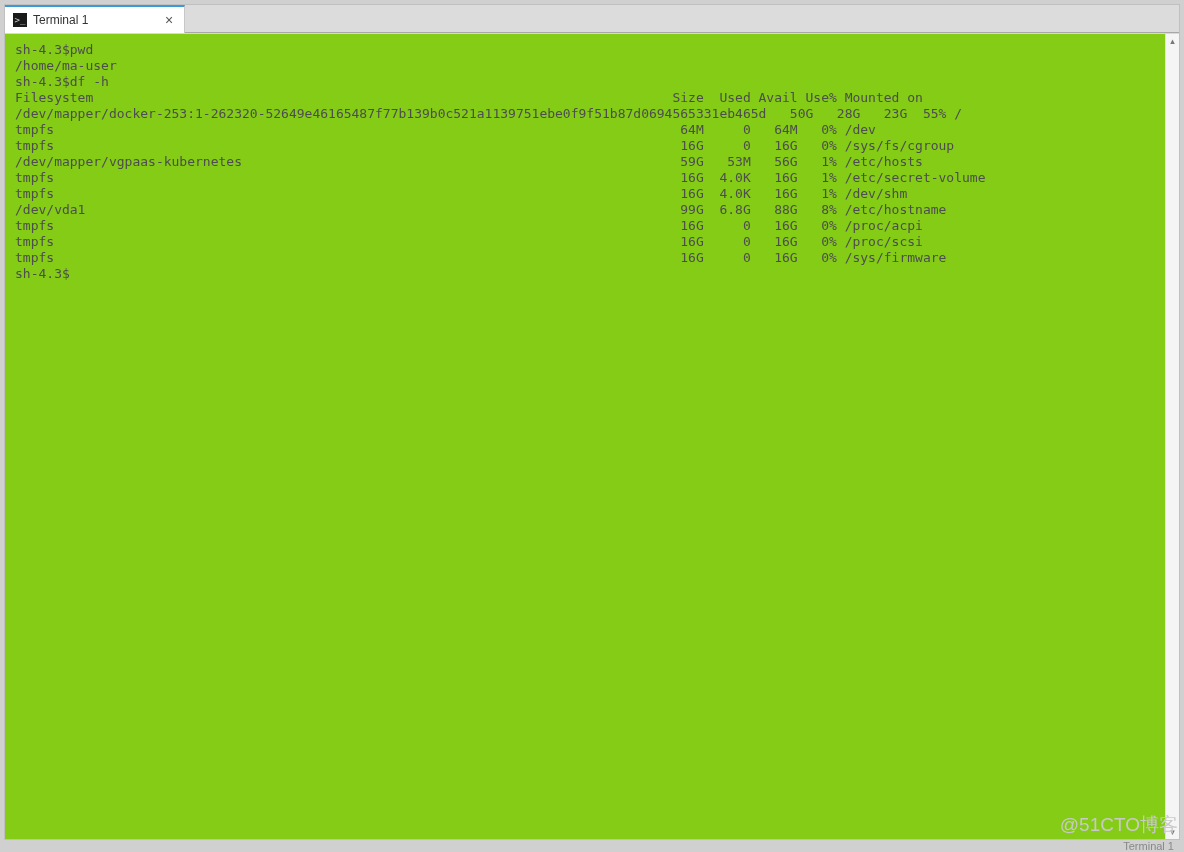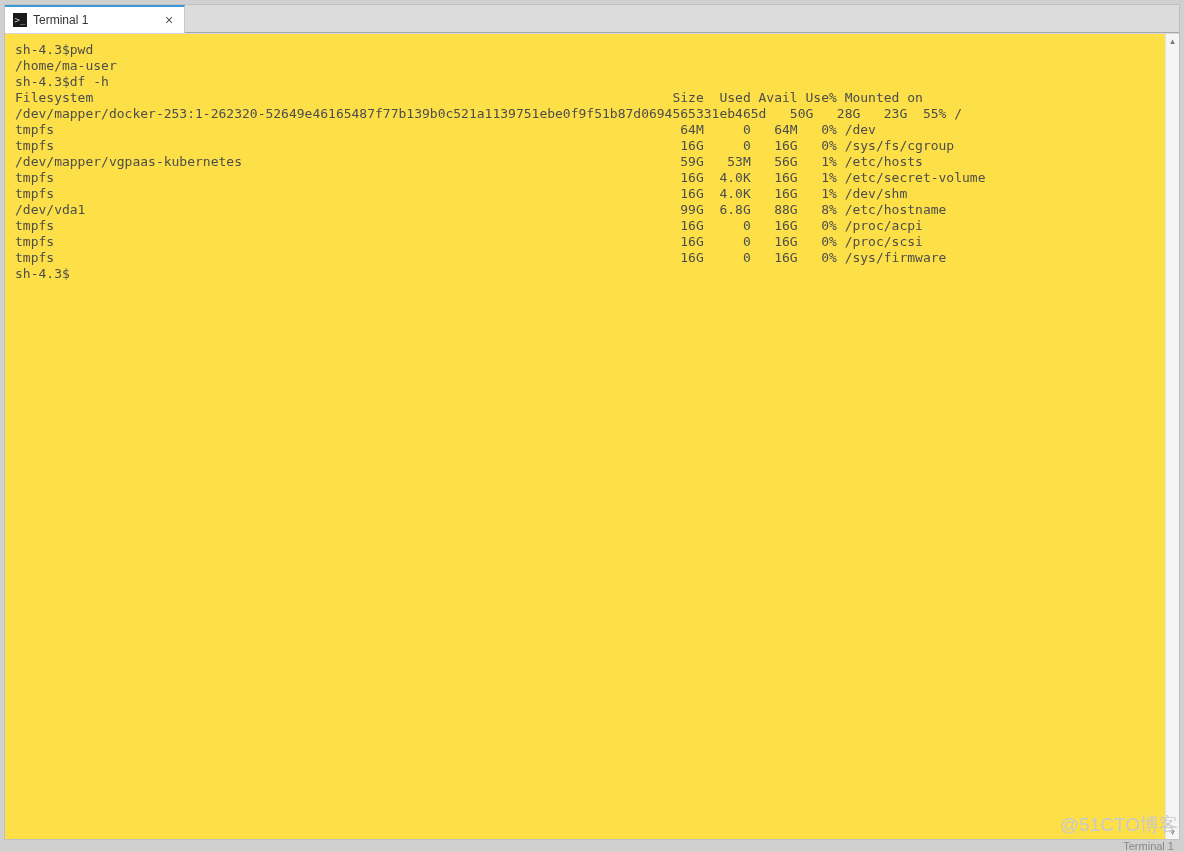--- a/index.html
+++ b/index.html
@@ -64,21 +64,21 @@
       height: 14px;
       display: inline-flex;
       align-items: center;
       justify-content: center;
       font-size: 14px;
       color: #555;
       cursor: pointer;
     }
     .terminal-area {
       flex: 1;
-      background: #fde047;
+      background: #84cc16;
       position: relative;
       overflow: hidden;
       border-top: 1px solid #d8d8d8;
     }
     .terminal-content {
       padding: 8px 10px;
       font-family: "DejaVu Sans Mono", "Consolas", "Courier New", monospace;
       font-size: 13px;
       line-height: 16px;
       color: #4d4d4d;

